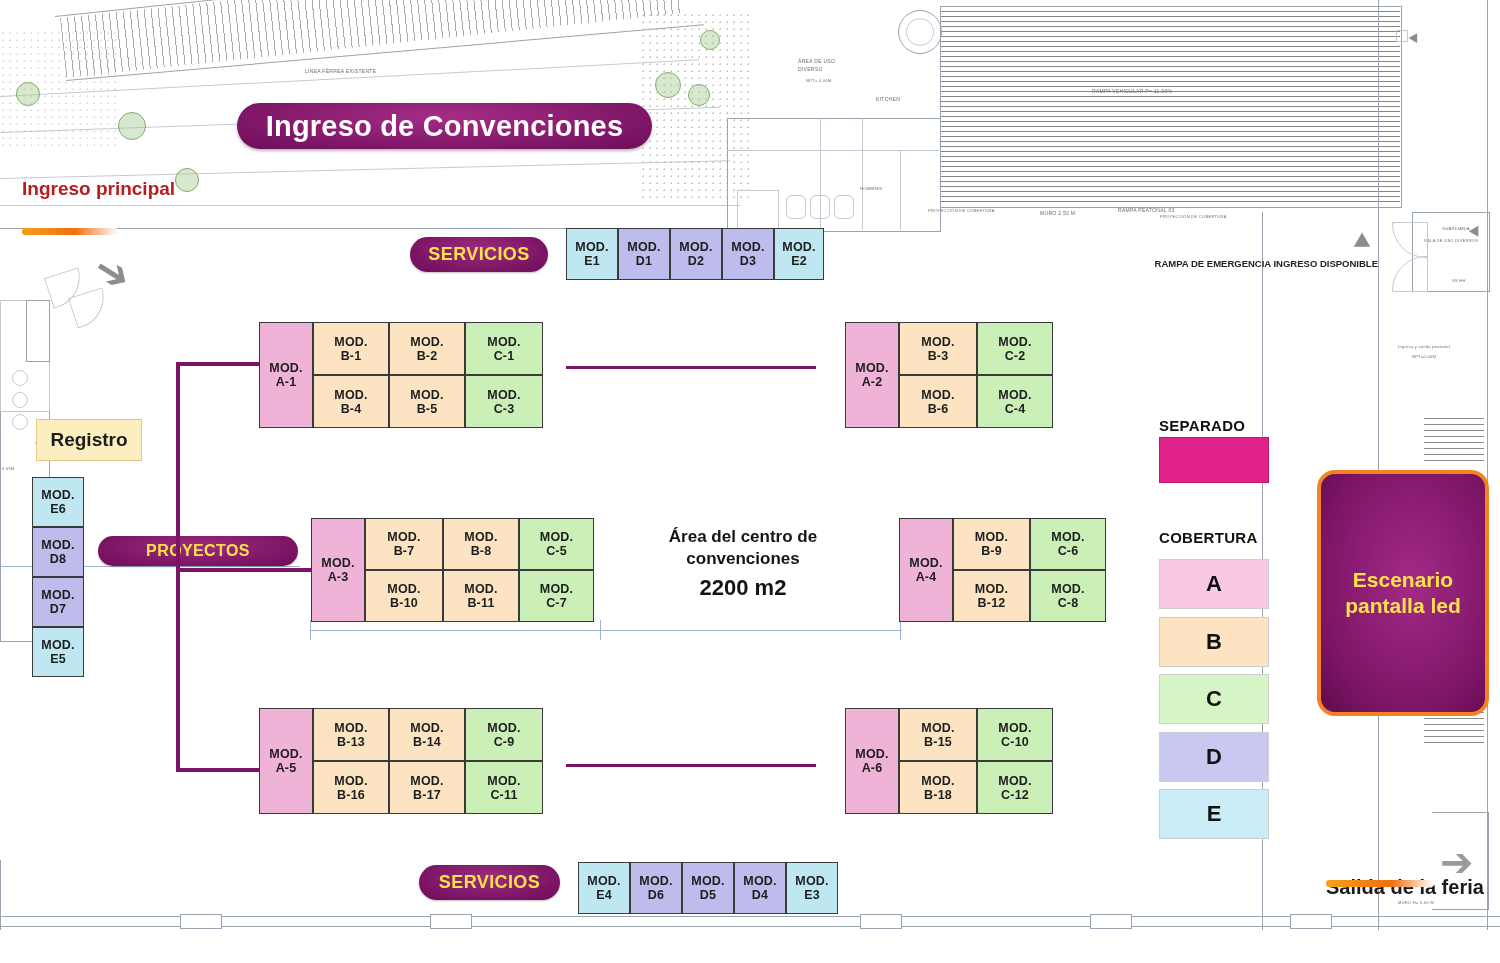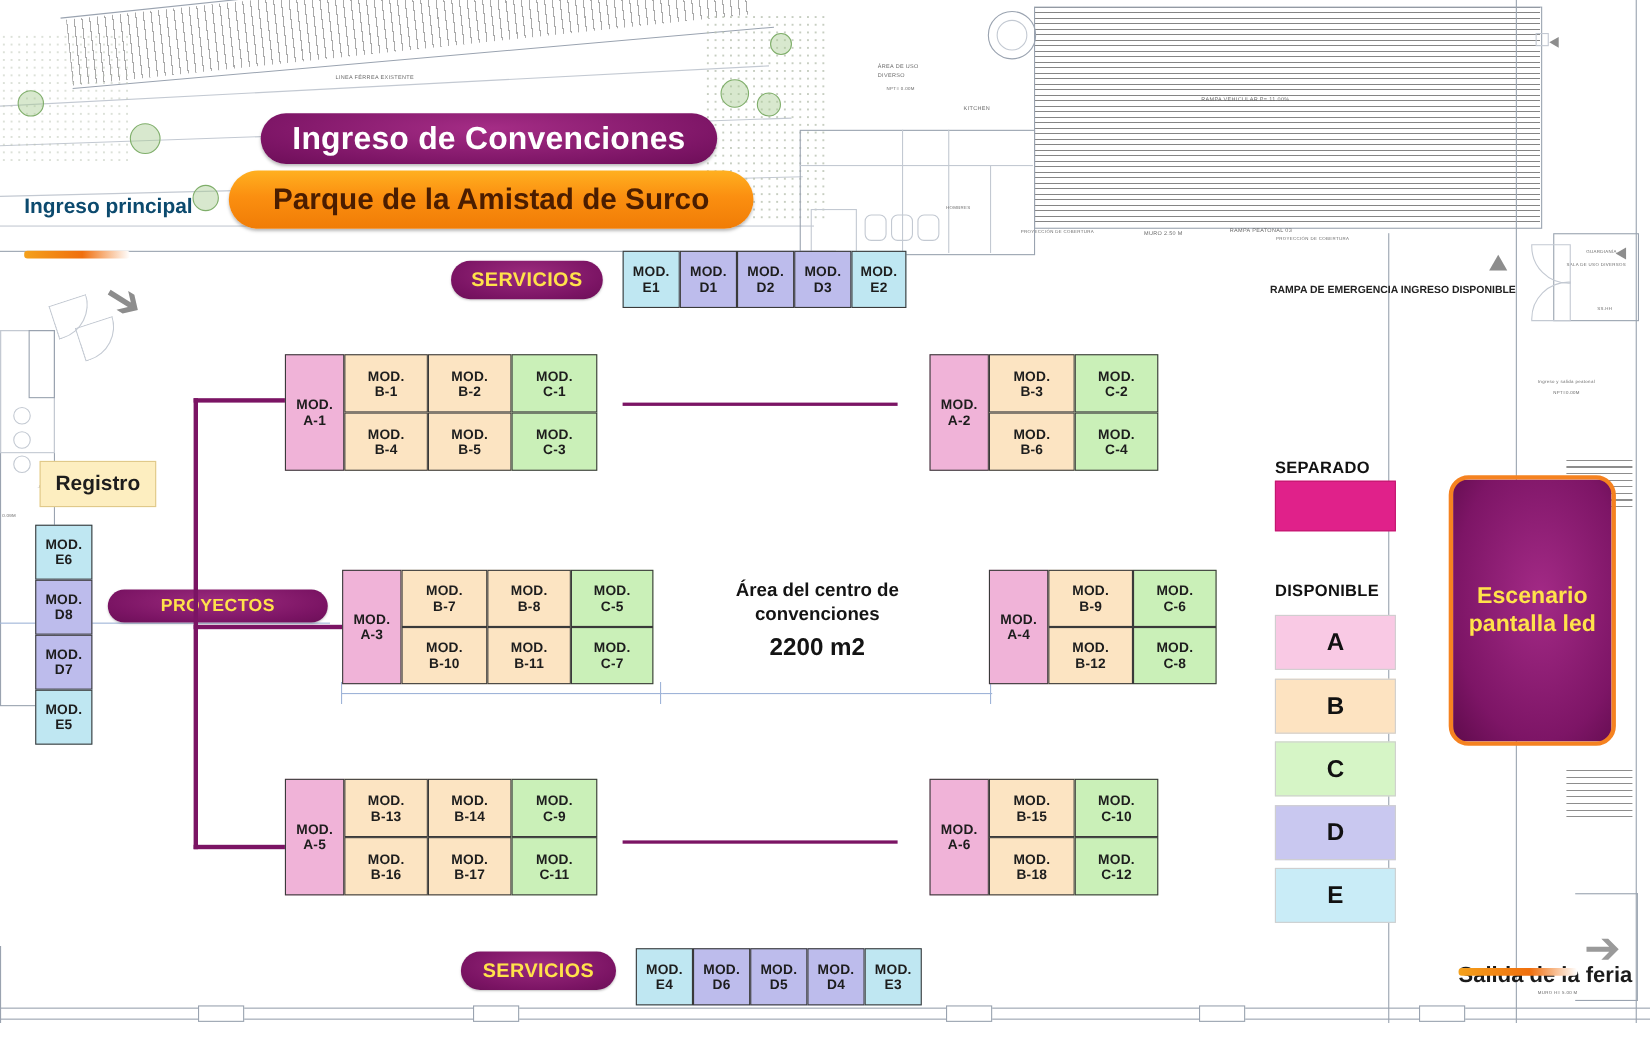--- a/index.html
+++ b/index.html
@@ -130,21 +130,21 @@
     display:flex; align-items:center; justify-content:center;
     background:#fdeec0;
     border:1px solid #e0c98a;
     color:#1d1d1d;
     font-weight:800;
     font-size:19px;
   }
 
   .entry-label {
     position:absolute;
-    color:#0c4a6e;
+    color:#b91c1c;
     font-weight:800;
     font-size:19px;
     line-height:1.12;
   }
   .entry-underline {
     position:absolute;
     height:7px;
     border-radius:3px;
     background: linear-gradient(90deg,#f4a11c 0%, #f06f0e 55%, #ffffff 100%);
   }
@@ -336,21 +336,20 @@
     <div class="cad-line" style="left:0px; top:926px; width:1500px; height:1px;"></div>
     <div class="cad-box" style="left:180px; top:914px; width:40px; height:13px; background:#fff;"></div>
     <div class="cad-box" style="left:430px; top:914px; width:40px; height:13px; background:#fff;"></div>
     <div class="cad-box" style="left:860px; top:914px; width:40px; height:13px; background:#fff;"></div>
     <div class="cad-box" style="left:1090px; top:914px; width:40px; height:13px; background:#fff;"></div>
     <div class="cad-box" style="left:1290px; top:914px; width:40px; height:13px; background:#fff;"></div>
     <div class="cad-line" style="left:0px; top:860px; width:1px; height:70px;"></div>
   </div>
 
   <div class="title-main" style="left:237px; top:103px; width:415px; height:46px;">Ingreso de Convenciones</div>
-  <div class="title-sub" style="left:208px; top:155px; width:477px; height:53px;">Parque de la Amistad de Surco</div>
 
   <div class="entry-label" style="left:22px; top:178px;">
     <span>Ingreso</span>
     <span>principal</span>
   </div>
   <div class="entry-underline" style="left:22px; top:228px; width:96px;"></div>
   <div class="arrow-grey" style="left:95px; top:252px; transform:rotate(32deg);">➔</div>
 
   <div class="pill pill-purple" style="left:410px; top:237px; width:138px; height:35px; font-size:18px;">SERVICIOS</div>
   <div class="pill pill-purple" style="left:419px; top:865px; width:141px; height:35px; font-size:18px;">SERVICIOS</div>
@@ -528,39 +527,39 @@
 
   <div class="area-text" style="left:648px; top:526px; width:190px;">
     <span>Área del centro</span>
     <span>de convenciones</span>
     <span class="big">2200 m2</span>
   </div>
 
   <div class="legend-title" style="left:1159px; top:417px;">SEPARADO</div>
   <div class="legend-swatch swatch-sep" style="left:1159px; top:437px; width:110px; height:46px;"></div>
 
-  <div class="legend-title" style="left:1159px; top:529px;">DISPONIBLE</div>
+  <div class="legend-title" style="left:1159px; top:529px;">COBERTURA</div>
 
   <div class="legend-swatch" style="left:1159px; top:559px; width:110px; height:50px; background:#f9c9e4;">
     <span>A</span>
   </div>
   <div class="legend-swatch" style="left:1159px; top:617px; width:110px; height:50px; background:#fde3c1;">
     <span>B</span>
   </div>
   <div class="legend-swatch" style="left:1159px; top:674px; width:110px; height:50px; background:#d6f5c6;">
     <span>C</span>
   </div>
   <div class="legend-swatch" style="left:1159px; top:732px; width:110px; height:50px; background:#c9c8f0;">
     <span>D</span>
   </div>
   <div class="legend-swatch" style="left:1159px; top:789px; width:110px; height:50px; background:#c9ecf7;">
     <span>E</span>
   </div>
 
-  <div class="led" style="left:1317px; top:432px; width:152px; height:246px;">
+  <div class="led" style="left:1317px; top:470px; width:172px; height:246px;">
     <div>
       <span>Escenario</span>
       <span>pantalla led</span>
     </div>
   </div>
 
   <div class="emerg-text" style="left:1152px; top:258px; width:226px;">
     <span>RAMPA DE EMERGENCIA</span>
     <span>INGRESO DISPONIBLE</span>
   </div>

